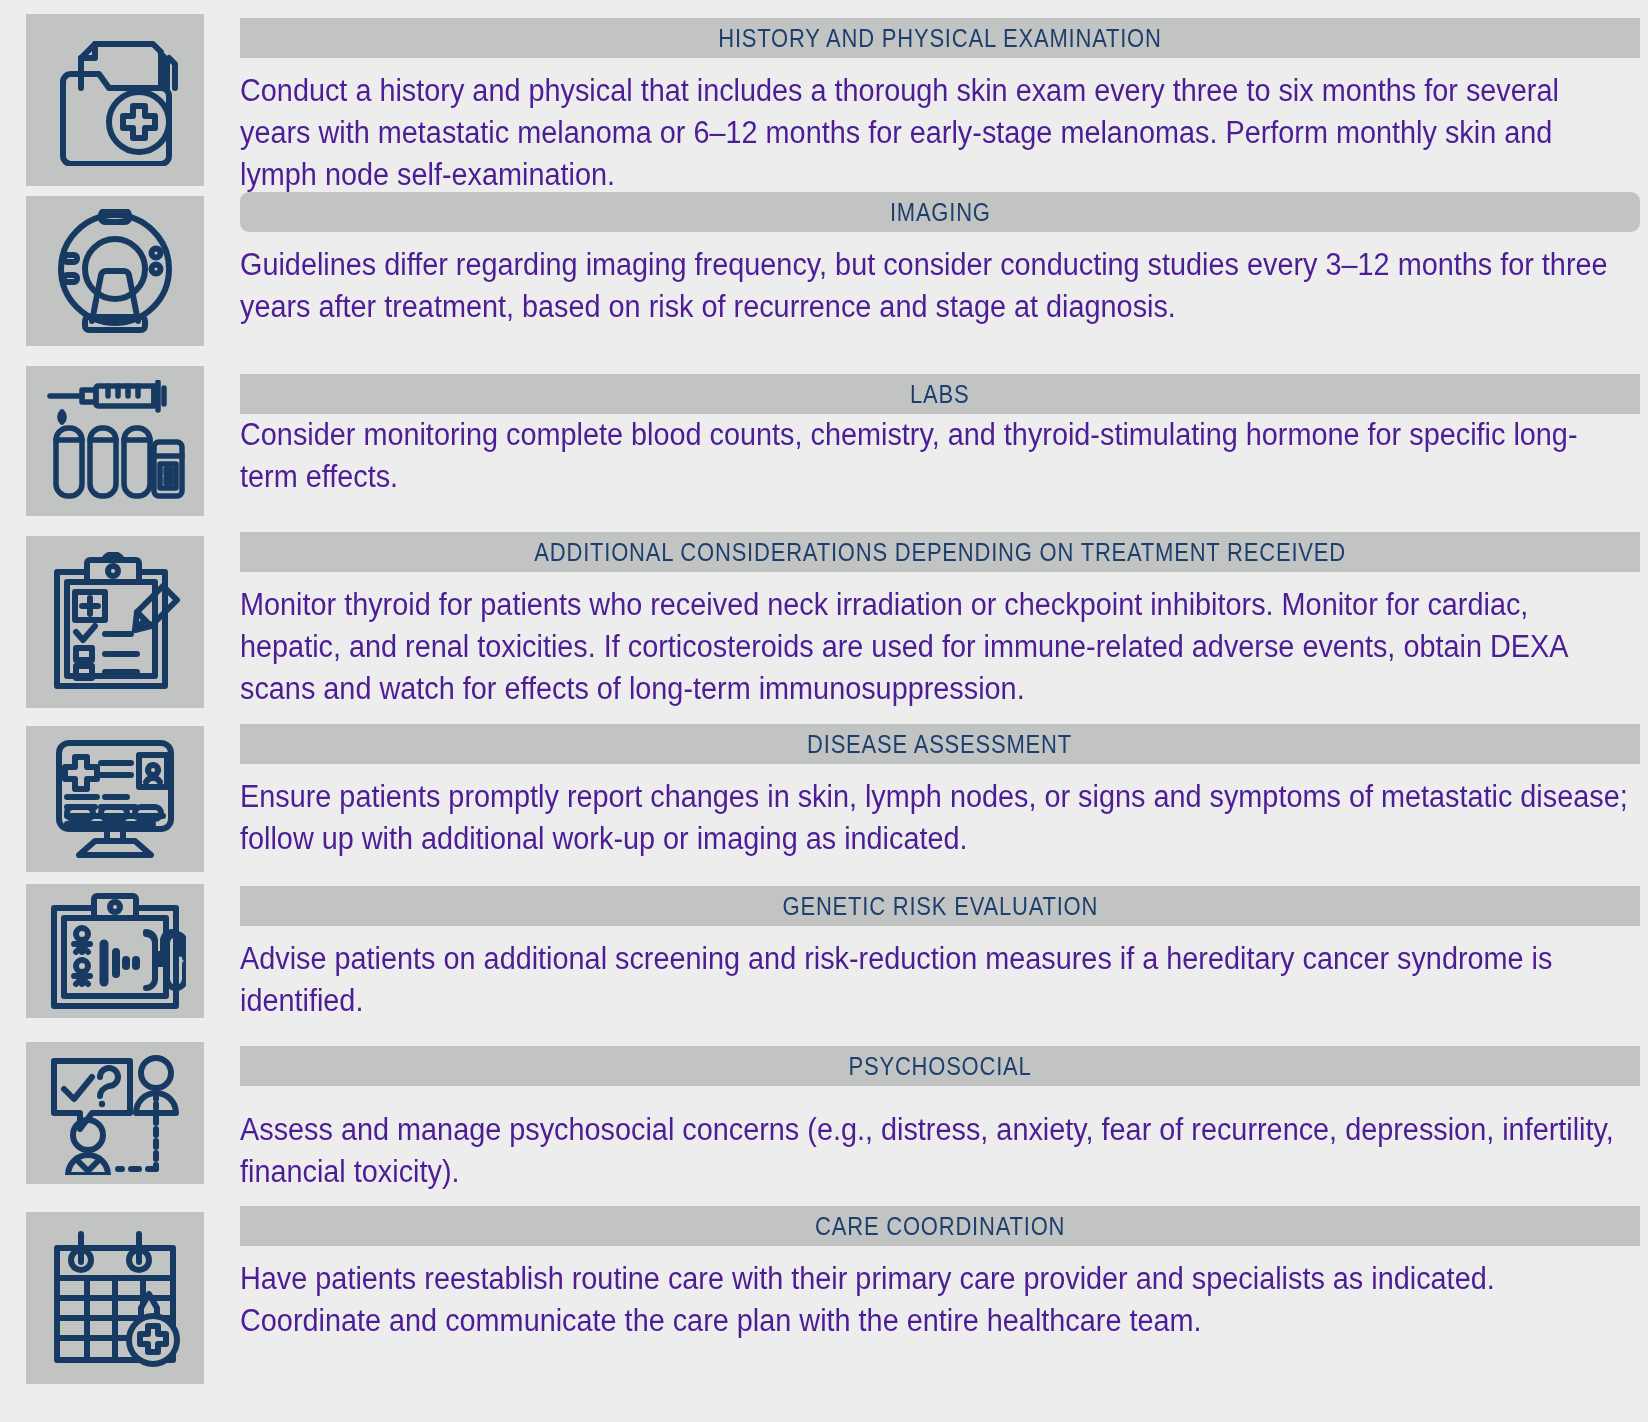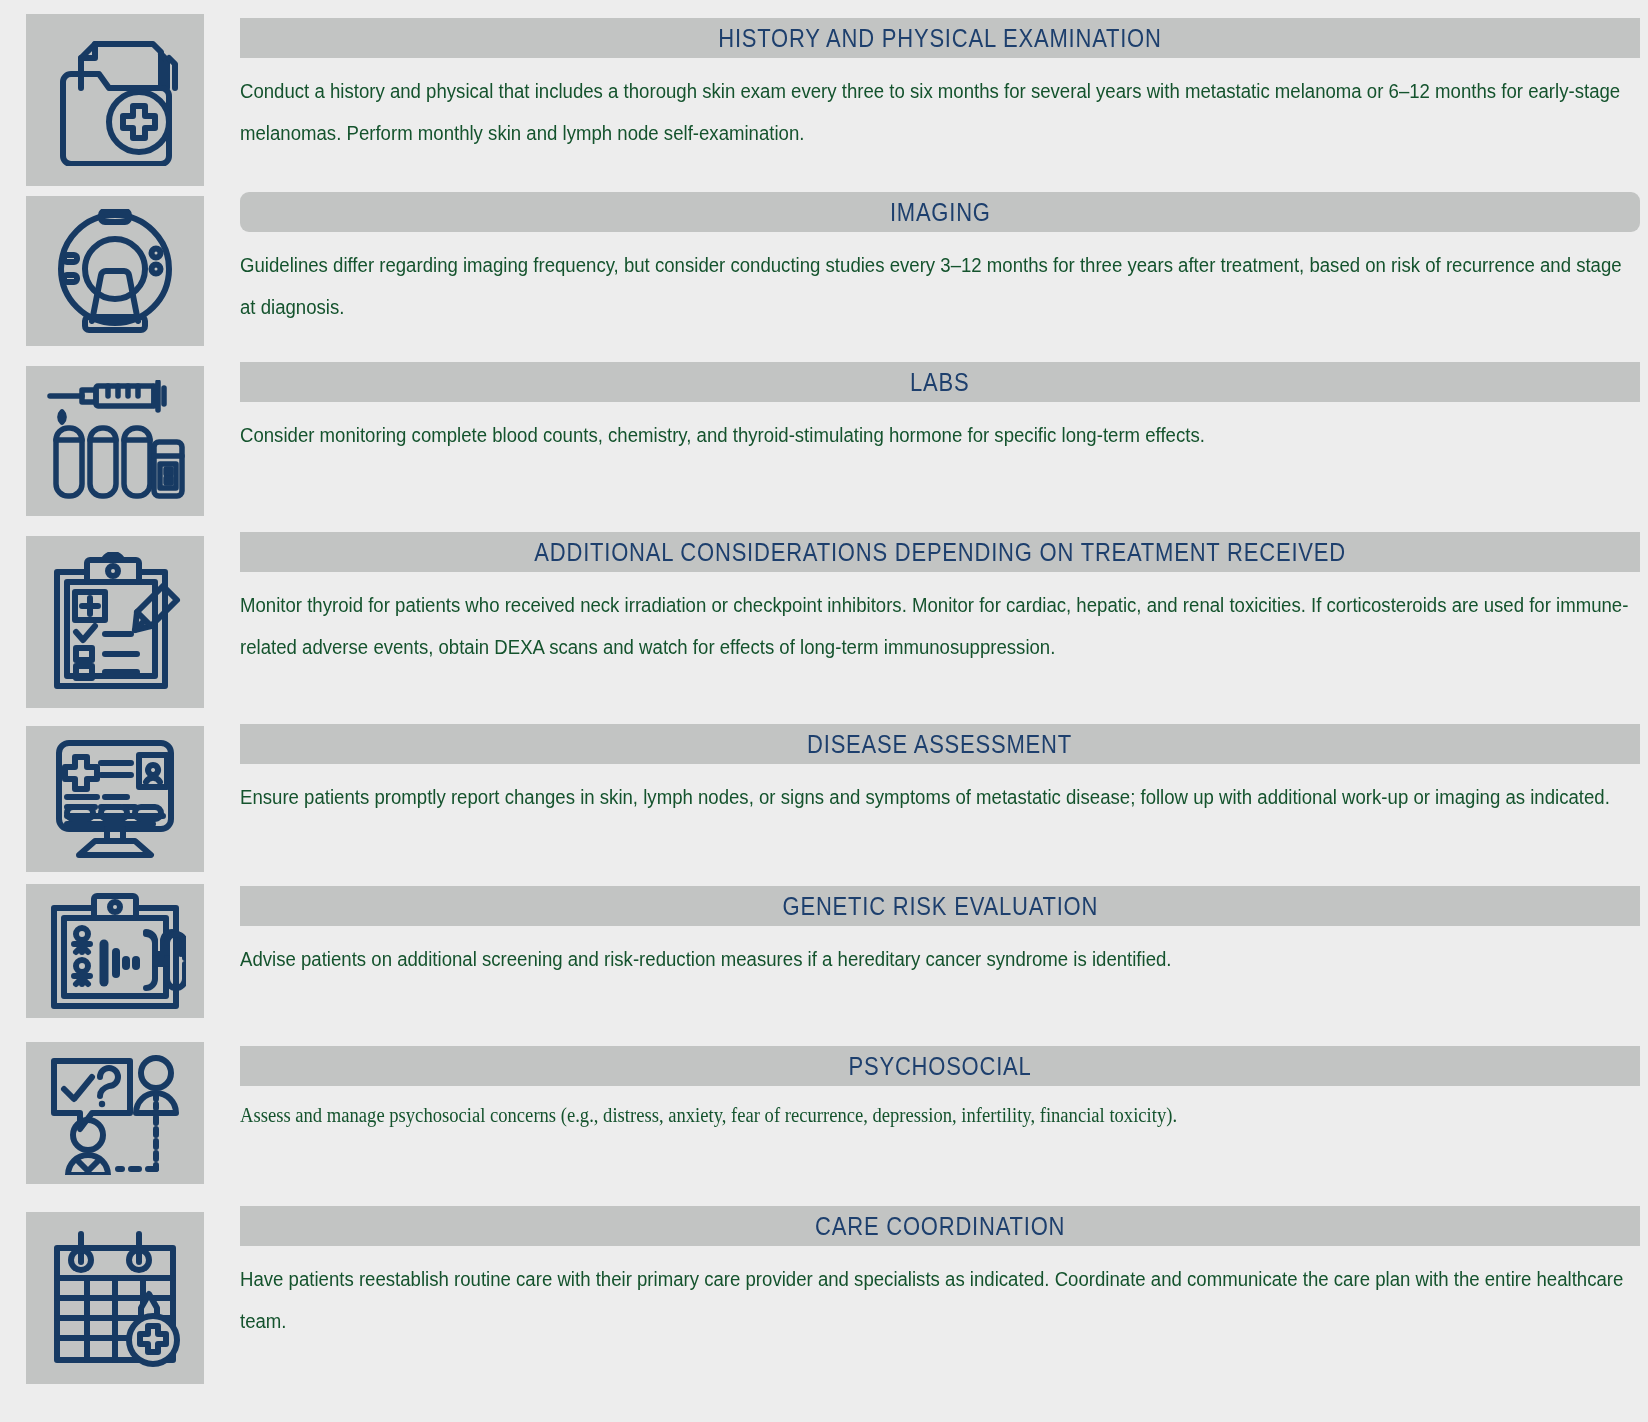--- a/index.html
+++ b/index.html
@@ -61,22 +61,22 @@
     letter-spacing: 0.9px;
     font-family: "Liberation Sans Narrow", "Liberation Sans", sans-serif;
     transform: scaleX(0.88);
     transform-origin: center center;
     white-space: nowrap;
   }
   .sec-body {
     position: absolute;
     left: 12px;
     width: 1390px;
-    color: #14532d;
-    font-size: 20px;
+    color: #4c1d95;
+    font-size: 31px;
     line-height: 42px;
     font-family: "Liberation Sans Narrow", "Liberation Sans", sans-serif;
   }
   .sec-body > span {
     display: inline-block;
     transform: scaleX(0.93);
     transform-origin: left top;
     width: 107.5%;
   }
 </style>
@@ -278,21 +278,21 @@
     <div class="section" style="top:192px;">
       <div class="sec-bar" style="top:0;border-radius:9px;">
         <span class="sec-bar-title">IMAGING</span>
       </div>
       <div class="sec-body" style="top:52px;">
         <span>Guidelines differ regarding imaging frequency, but consider conducting studies every 3–12 months for three years after treatment, based on risk of recurrence and stage at diagnosis.</span>
       </div>
     </div>
 
     <div class="section" style="top:362px;">
-      <div class="sec-bar" style="top:0;">
+      <div class="sec-bar" style="top:12px;">
         <span class="sec-bar-title">LABS</span>
       </div>
       <div class="sec-body" style="top:52px;">
         <span>Consider monitoring complete blood counts, chemistry, and thyroid-stimulating hormone for specific long-term effects.</span>
       </div>
     </div>
 
     <div class="section" style="top:532px;">
       <div class="sec-bar" style="top:0;">
         <span class="sec-bar-title">ADDITIONAL CONSIDERATIONS DEPENDING ON TREATMENT RECEIVED</span>
@@ -317,21 +317,21 @@
       </div>
       <div class="sec-body" style="top:52px;">
         <span>Advise patients on additional screening and risk-reduction measures if a hereditary cancer syndrome is identified.</span>
       </div>
     </div>
 
     <div class="section" style="top:1046px;">
       <div class="sec-bar" style="top:0;">
         <span class="sec-bar-title">PSYCHOSOCIAL</span>
       </div>
-      <div class="sec-body" style="top:48px;font-family:Liberation Serif, serif;">
+      <div class="sec-body" style="top:63px;">
         <span>Assess and manage psychosocial concerns (e.g., distress, anxiety, fear of recurrence, depression, infertility, financial toxicity).</span>
       </div>
     </div>
 
     <div class="section" style="top:1206px;">
       <div class="sec-bar" style="top:0;text-align:right;">
         <span class="sec-bar-title">CARE COORDINATION</span>
       </div>
       <div class="sec-body" style="top:52px;">
         <span>Have patients reestablish routine care with their primary care provider and specialists as indicated. Coordinate and communicate the care plan with the entire healthcare team.</span>

